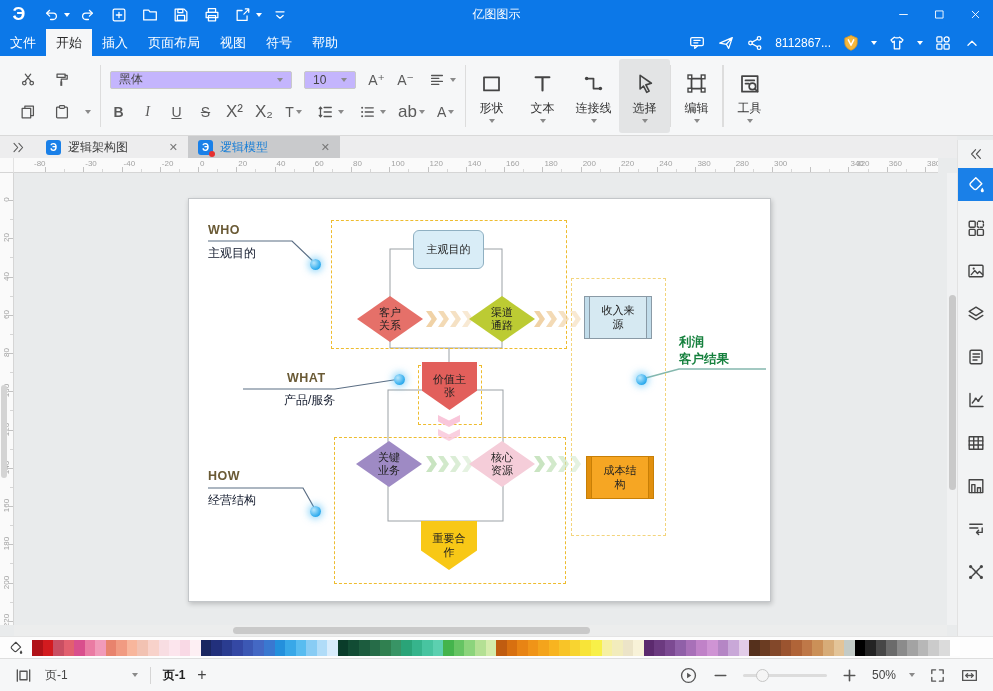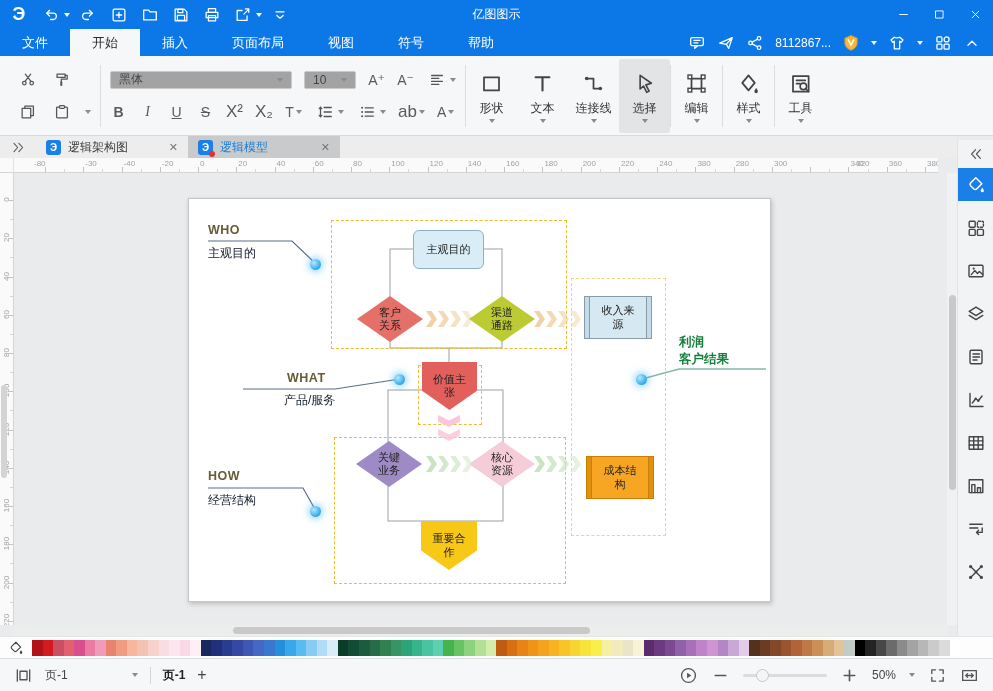--- a/index.html
+++ b/index.html
@@ -16,35 +16,35 @@
 .caret{width:0;height:0;border-left:3.5px solid transparent;border-right:3.5px solid transparent;border-top:4px solid #fff;display:inline-block}
 .caret.g{border-top-color:#8a8a8a}
 .apptitle{position:absolute;left:0;right:0;text-align:center;font-size:12px;pointer-events:none}
 .winctl{margin-left:auto;display:flex;z-index:2}
 .winbtn{width:36px;height:29px;display:flex;align-items:center;justify-content:center}
 .winbtn svg{width:13px;height:13px}
 
 
 .ribbonrow{position:absolute;left:0;top:29px;right:0;height:27px;background:#0c78e8;display:flex;align-items:stretch;color:#fff;z-index:29}
 .rtabs{display:flex;align-items:stretch}
-.rtab{padding:0 22px;display:flex;align-items:center;font-size:13px}
+.rtab{padding:0 10px;display:flex;align-items:center;font-size:13px}
 .rtab.active{background:#f6f7f8;color:#2b2b2b}
 .ribright{margin-left:auto;display:flex;align-items:center;gap:11px;padding-right:12px}
 .ribico{display:flex;align-items:center}
 .ribico svg{width:18px;height:18px}
 .username{font-size:12px}
 
 
 .toolbar{position:absolute;left:0;top:56px;right:0;height:80px;background:#f6f7f8;border-bottom:1px solid #d9d9d9;display:flex;align-items:center;padding-left:8px;z-index:28}
 .tgroup{display:flex;flex-direction:column;justify-content:center;gap:12px;padding:0 9px}
 .tsep{width:1px;height:62px;background:#ddd}
 .trow{display:flex;align-items:center;gap:12px}
 .tico{width:22px;height:20px;display:flex;align-items:center;justify-content:center}
 .tico svg{width:18px;height:18px}
-.fontsel{width:182px;height:18px;border:1px solid #c9c9c9;background:#a3a3a3;display:flex;align-items:center;padding:0 8px;color:#444;border-radius:2px}
+.fontsel{width:182px;height:18px;border:1px solid #c9c9c9;background:#c4b5fd;display:flex;align-items:center;padding:0 8px;color:#444;border-radius:2px}
 .fontsel .caret{margin-left:auto}
 .sizesel{width:52px}
 .fmtbtn{min-width:17px;height:20px;display:flex;align-items:center;justify-content:center;color:#5a5a5a;font-size:14px;gap:2px}
 .fb-b{font-weight:bold}.fb-i{font-style:italic;font-family:"Liberation Serif",serif}
 .fb-u{text-decoration:underline}.fb-s{text-decoration:line-through}
 .fmtsmall{font-size:17px}
 .bigbtns{display:flex;align-items:center;height:78px}
 .bigbtn{width:51px;height:74px;display:flex;flex-direction:column;align-items:center;justify-content:center;gap:2px;border-radius:3px}
 .bigbtn.active{background:#e3e4e5}
 .bbico{height:30px;display:flex;align-items:center}
@@ -427,30 +427,20 @@
               <rect x="3.2" y="3.2" width="3" height="3" fill="#f6f7f8" stroke="#444" stroke-width="1.1"></rect>
               <rect x="13.8" y="3.2" width="3" height="3" fill="#f6f7f8" stroke="#444" stroke-width="1.1"></rect>
               <rect x="3.2" y="13.8" width="3" height="3" fill="#f6f7f8" stroke="#444" stroke-width="1.1"></rect>
               <rect x="13.8" y="13.8" width="3" height="3" fill="#f6f7f8" stroke="#444" stroke-width="1.1"></rect>
             </svg>
           </span>
           <span class="bblabel">编辑</span>
           <span class="caret g"></span>
         </div>
         <div class="tsep"></div>
-        <div class="bigbtn">
-          <span class="bbico">
-            <svg viewBox="0 0 20 20">
-              <path d="M10 3.5 15 9.5 10 15.5 5 9.5Z" fill="none" stroke-width="1.4" stroke-linecap="round" stroke-linejoin="round" stroke="#444"></path>
-              <path d="M16.2 13.6c.8 1.1 1.3 2 1.3 2.7a1.4 1.4 0 0 1-2.8 0c0-.7.6-1.6 1.5-2.7Z" fill="#444"></path>
-            </svg>
-          </span>
-          <span class="bblabel">样式</span>
-          <span class="caret g"></span>
-        </div>
         <div class="tsep"></div>
         <div class="bigbtn">
           <span class="bbico">
             <svg viewBox="0 0 20 20">
               <rect x="4" y="4" width="12.5" height="12.5" fill="none" stroke-width="1.4" stroke-linecap="round" stroke-linejoin="round" stroke="#444"></rect>
               <path d="M6.8 7.5h7M6.8 10h2.6" fill="none" stroke-width="1.4" stroke-linecap="round" stroke-linejoin="round" stroke="#444"></path>
               <circle cx="12.3" cy="12.3" r="2.6" fill="#f6f7f8" stroke="#444" stroke-width="1.3"></circle>
               <path d="M14.2 14.2l2.2 2.2" fill="none" stroke-width="1.4" stroke-linecap="round" stroke-linejoin="round" stroke="#444"></path>
             </svg>
           </span>

